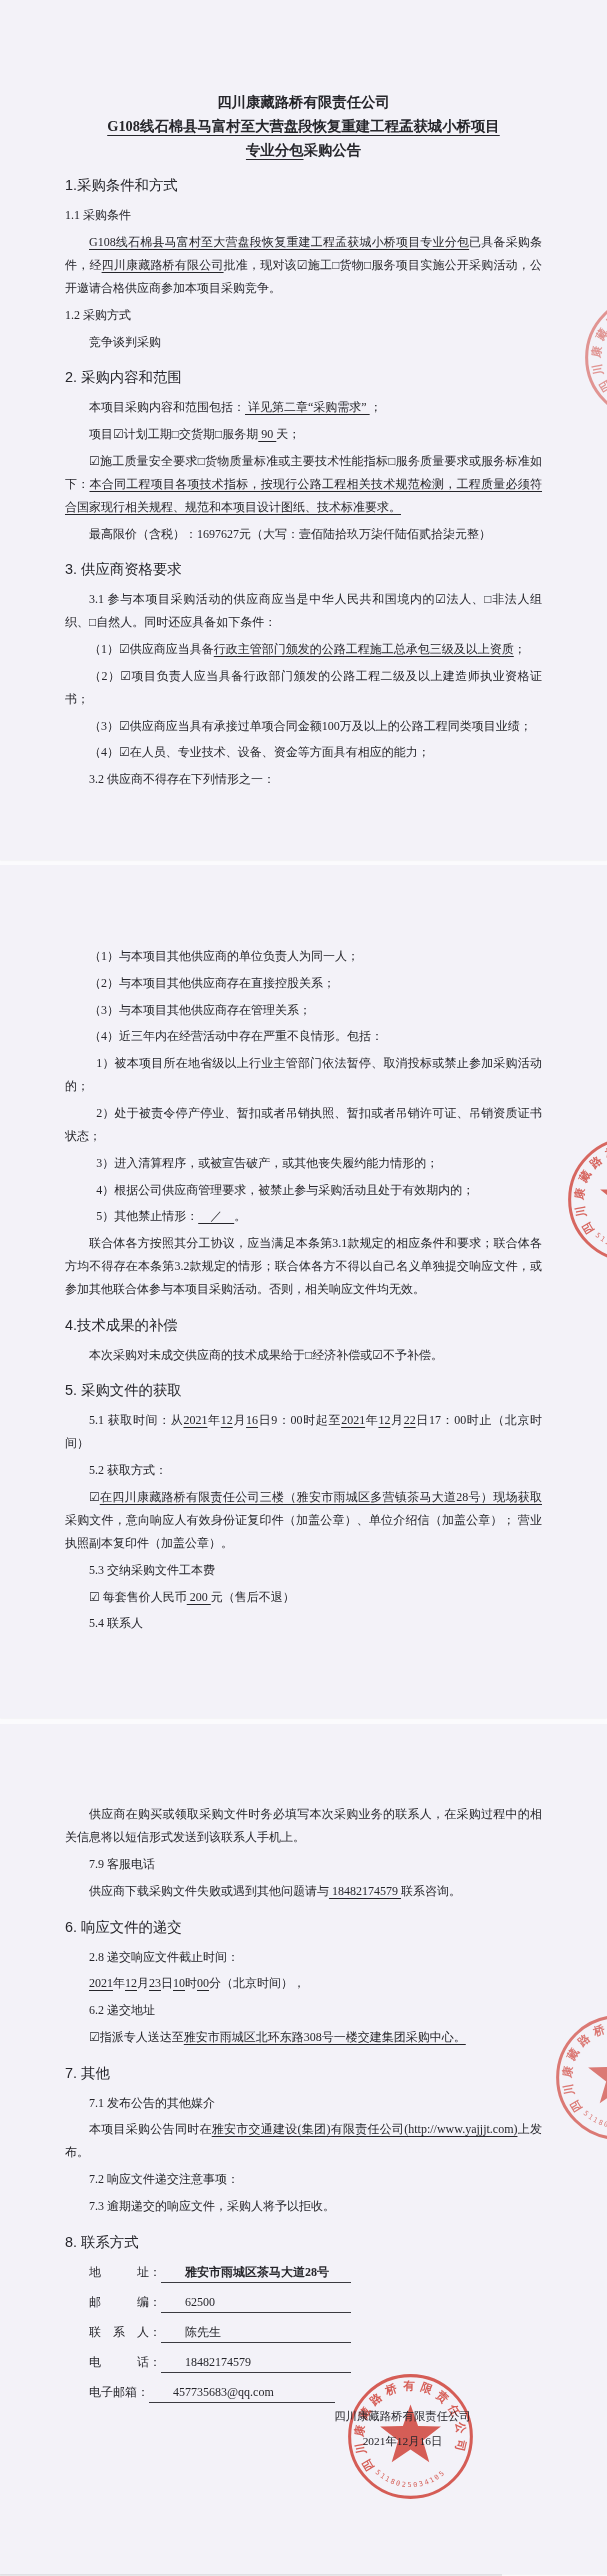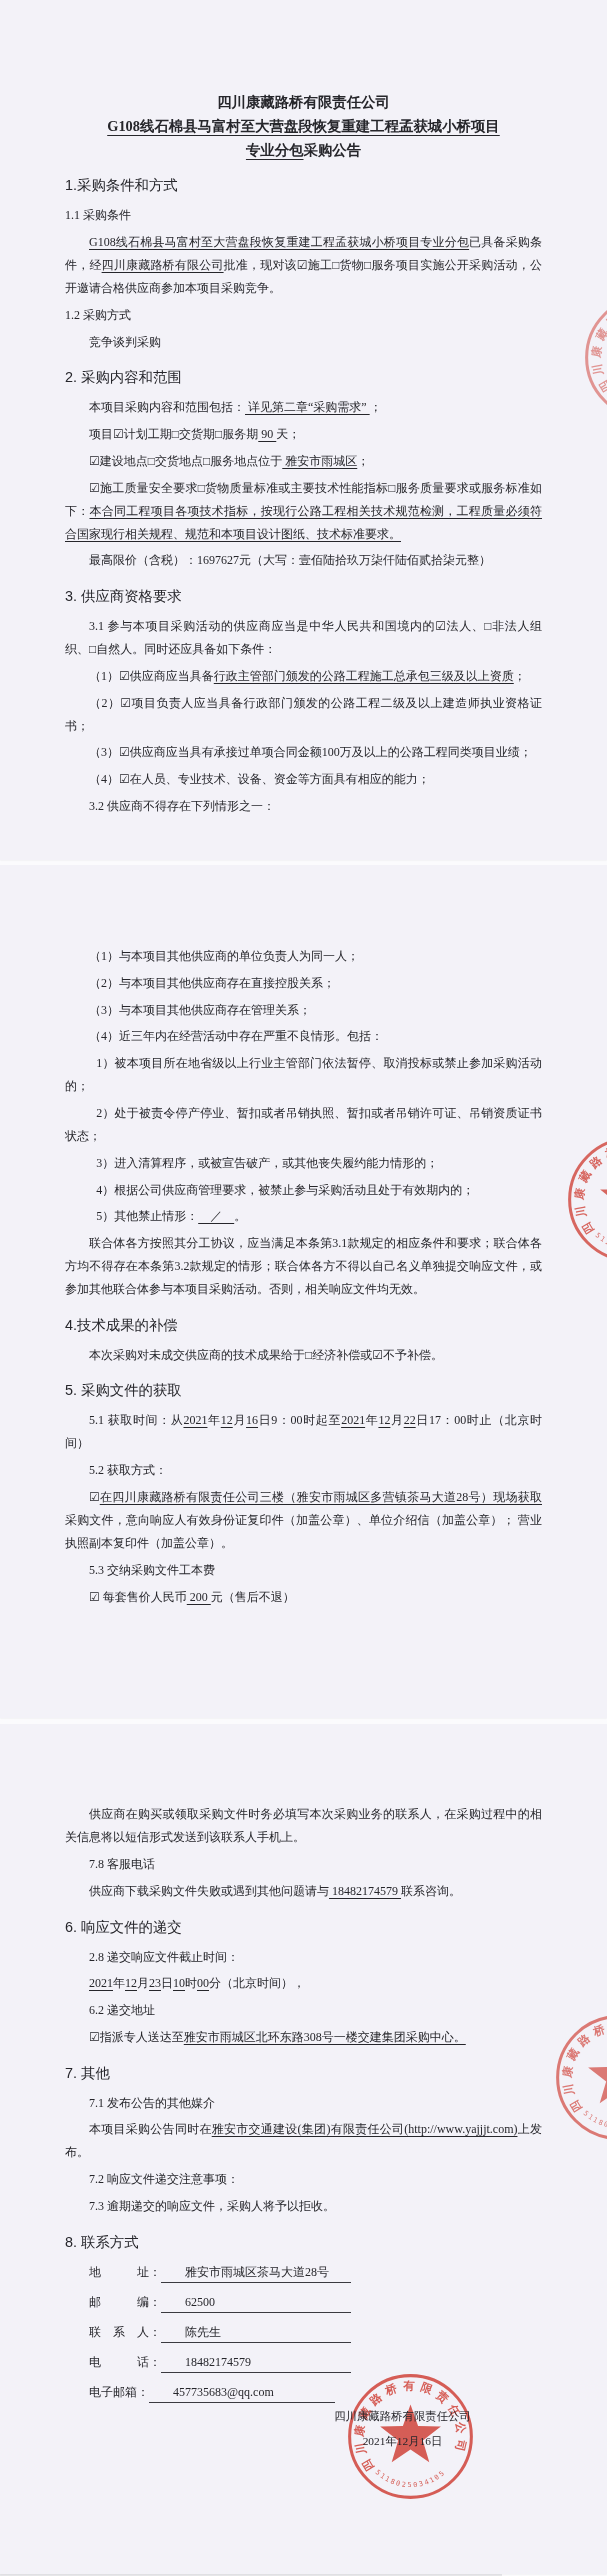--- a/index.html
+++ b/index.html
@@ -56,21 +56,20 @@
       </div>
       <div class="blocks">
           <p class="h2"><span>1.采购条件和方式</span></p>
           <p class="sub"><span>1.1 采购条件</span></p>
           <p class="p"><span class="u">G108线石棉县马富村至大营盘段恢复重建工程孟获城小桥项目专业分包</span><span>已具备采购条件，经</span><span class="u">四川康藏路桥有限公司</span><span>批准，现对该☑施工□货物□服务项目实施公开采购活动，公开邀请合格供应商参加本项目采购竞争。</span></p>
           <p class="sub"><span>1.2 采购方式</span></p>
           <p class="ind"><span>竞争谈判采购</span></p>
           <p class="h2"><span>2. 采购内容和范围</span></p>
           <p class="p"><span>本项目采购内容和范围包括：</span><span class="u"> 详见第二章“采购需求” </span><span>；</span></p>
           <p class="p"><span>项目☑计划工期□交货期□服务期</span><span class="u"> 90 </span><span>天；</span></p>
-          <p class="p"><span>☑建设地点□交货地点□服务地点位于</span><span class="u"> 雅安市雨城区</span><span>；</span></p>
           <p class="p"><span>☑施工质量安全要求□货物质量标准或主要技术性能指标□服务质量要求或服务标准如下：</span><span class="u">本合同工程项目各项技术指标，按现行公路工程相关技术规范检测，工程质量必须符合国家现行相关规程、规范和本项目设计图纸、技术标准要求。</span></p>
           <p class="p"><span>最高限价（含税）：1697627元（大写：壹佰陆拾玖万柒仟陆佰贰拾柒元整）</span></p>
           <p class="h2"><span>3.  供应商资格要求</span></p>
           <p class="p"><span>3.1 参与本项目采购活动的供应商应当是中华人民共和国境内的☑法人、□非法人组织、□自然人。同时还应具备如下条件：</span></p>
           <p class="li"><span>（1）☑供应商应当具备</span><span class="u">行政主管部门颁发的公路工程施工总承包三级及以上资质</span><span>；</span></p>
           <p class="li"><span>（2）☑项目负责人应当具备行政部门颁发的公路工程二级及以上建造师执业资格证书；</span></p>
           <p class="li"><span>（3）☑供应商应当具有承接过单项合同金额100万及以上的公路工程同类项目业绩；</span></p>
           <p class="li"><span>（4）☑在人员、专业技术、设备、资金等方面具有相应的能力；</span></p>
           <p class="p"><span>3.2 供应商不得存在下列情形之一：</span></p>
         </div>
@@ -101,52 +100,53 @@
           <p class="p2"><span>5）其他禁止情形：</span><span class="u">　／　</span><span>。</span></p>
           <p class="p"><span>联合体各方按照其分工协议，应当满足本条第3.1款规定的相应条件和要求；联合体各方均不得存在本条第3.2款规定的情形；联合体各方不得以自己名义单独提交响应文件，或参加其他联合体参与本项目采购活动。否则，相关响应文件均无效。</span></p>
           <p class="h2"><span>4.技术成果的补偿</span></p>
           <p class="p"><span>本次采购对未成交供应商的技术成果给于□经济补偿或☑不予补偿。</span></p>
           <p class="h2"><span>5.  采购文件的获取</span></p>
           <p class="p"><span>5.1 获取时间：从</span><span class="u">2021</span><span>年</span><span class="u">12</span><span>月</span><span class="u">16</span><span>日9：00时起至</span><span class="u">2021</span><span>年</span><span class="u">12</span><span>月</span><span class="u">22</span><span>日17：00时止（北京时间）</span></p>
           <p class="p"><span>5.2 获取方式：</span></p>
           <p class="p"><span>☑</span><span class="u">在四川康藏路桥有限责任公司三楼（雅安市雨城区多营镇茶马大道28号）现场获取</span><span>采购文件，意向响应人有效身份证复印件（加盖公章）、单位介绍信（加盖公章）； 营业执照副本复印件（加盖公章）。</span></p>
           <p class="p"><span>5.3 交纳采购文件工本费</span></p>
           <p class="p"><span>☑ 每套售价人民币</span><span class="u"> 200 </span><span>元（售后不退）</span></p>
+          <p class="p"><span>5.4 联系人</span></p>
         </div>
     </div>
     <div class="stamp-slot stamp-frag-p2"><svg width="175" height="175" viewBox="0 0 230 230" xmlns="http://www.w3.org/2000/svg">
           <defs>
             <path id="ringTop1" d="M 71 159 A 62 62 0 1 1 159 159" fill="none"></path>
             <path id="ringBot1" d="M 68 162 A 66 66 0 0 0 162 162" fill="none"></path>
           </defs>
           <circle cx="115" cy="115" r="80" fill="none" stroke="#d93a2e" stroke-width="4"></circle>
           <polygon points="115,73 125,101.2 154.9,102 131.2,120.3 139.7,149 115,132 90.3,149 98.8,120.3 75.1,102 105,101.2" fill="#d93a2e"></polygon>
           <text font-family="Liberation Serif, DejaVu Serif, serif" font-size="15" font-weight="bold" fill="#d93a2e" letter-spacing="7"><textPath href="#ringTop1" startOffset="4">四川康藏路桥有限责任公司</textPath></text>
           <text font-family="DejaVu Sans Mono, monospace" font-size="9" fill="#d93a2e" letter-spacing="2.5" text-anchor="middle"><textPath href="#ringBot1" startOffset="50%">5118025034105</textPath></text>
         </svg></div>
   </div>
 
   <div class="page page-3">
     <div class="content p3-content">
       <div class="blocks">
           <p class="p"><span>供应商在购买或领取采购文件时务必填写本次采购业务的联系人，在采购过程中的相关信息将以短信形式发送到该联系人手机上。</span></p>
-          <p class="p"><span>7.8 客服电话</span></p>
+          <p class="p"><span>7.9 客服电话</span></p>
           <p class="p"><span>供应商下载采购文件失败或遇到其他问题请与</span><span class="u"> 18482174579 </span><span>联系咨询。</span></p>
           <p class="h2"><span>6.  响应文件的递交</span></p>
           <p class="p"><span>2.8 递交响应文件截止时间：</span></p>
           <p class="p"><span class="u">2021</span><span>年</span><span class="u">12</span><span>月</span><span class="u">23</span><span>日</span><span class="u">10</span><span>时</span><span class="u">00</span><span>分（北京时间），</span></p>
           <p class="p"><span>6.2 递交地址</span></p>
           <p class="p"><span>☑指派专人送达至</span><span class="u">雅安市雨城区北环东路308号一楼交建集团采购中心。</span></p>
           <p class="h2"><span>7.  其他</span></p>
           <p class="p"><span>7.1 发布公告的其他媒介</span></p>
           <p class="p"><span>本项目采购公告同时在</span><span class="u">雅安市交通建设(集团)有限责任公司(http://www.yajjjt.com)</span><span>上发布。</span></p>
           <p class="p"><span>7.2 响应文件递交注意事项：</span></p>
           <p class="p"><span>7.3 逾期递交的响应文件，采购人将予以拒收。</span></p>
           <p class="h2"><span>8.  联系方式</span></p>
-          <p class="ct"><span>地　　　址：</span><span class="uw" style="min-width: 190px;">雅安市雨城区茶马大道28号</span></p>
+          <p class="ct"><span>地　　　址：</span><span class="uw" style="min-width: 190px; font-weight: bold;">雅安市雨城区茶马大道28号</span></p>
           <p class="ct"><span>邮　　　编：</span><span class="uw" style="min-width: 190px;">  62500</span></p>
           <p class="ct"><span>联　系　人：</span><span class="uw" style="min-width: 190px;"> 陈先生</span></p>
           <p class="ct"><span>电　　　话：</span><span class="uw" style="min-width: 190px;"> 18482174579</span></p>
           <p class="ct"><span>电子邮箱：</span><span class="uw" style="min-width: 186px;">  457735683@qq.com</span></p>
         </div>
     </div>
     <div class="signature">
       <div>四川康藏路桥有限责任公司</div>
       <div>2021年12月16日</div>
     </div>

